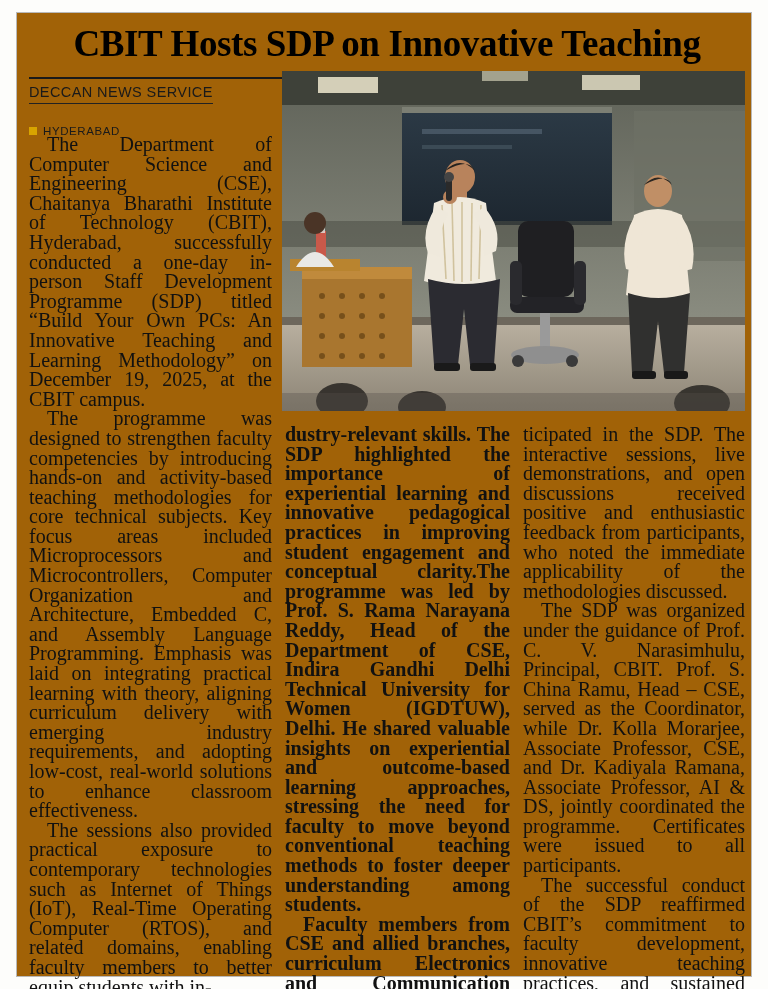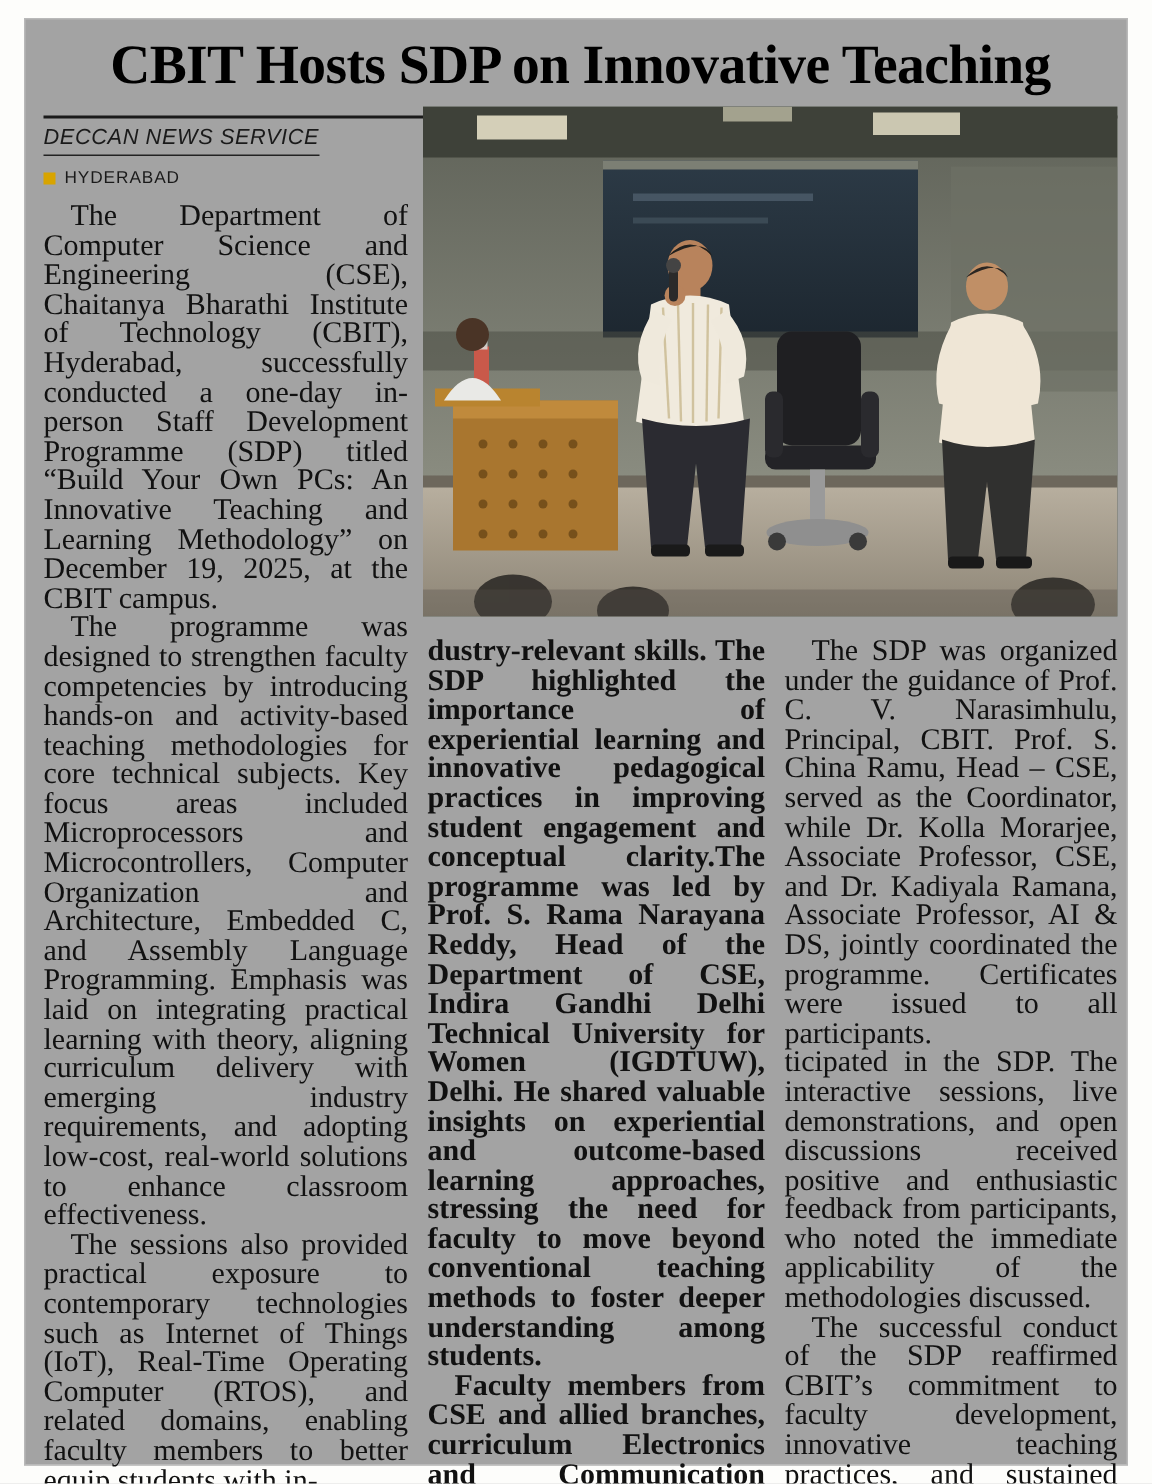--- a/index.html
+++ b/index.html
@@ -22,21 +22,21 @@
     height: 989px;
     background: #fdfdfb;
   }
   .frame {
     position: absolute;
     left: 16px;
     top: 12px;
     width: 736px;
     height: 965px;
     border: 1px solid #b9b9b9;
-    background: #a3a3a3;
+    background: #a16207;
     box-sizing: border-box;
   }
   .headline {
     position: absolute;
     left: 12px;
     top: 10px;
     width: 716px;
     font-family: "Liberation Serif", serif;
     font-weight: bold;
     font-size: 37px;
@@ -63,24 +63,23 @@
     width: 245px;
   }
   .byline .service {
     font-family: "Liberation Sans", sans-serif;
     font-size: 14.5px;
     letter-spacing: 0.4px;
     color: #1a1a1a;
     padding-bottom: 3px;
     border-bottom: 1.5px solid #222;
     display: inline-block;
-    font-style: italic;
   }
   .byline .cityrow {
-    margin-top: 9px;
+    margin-top: 21px;
     display: flex;
     align-items: center;
     gap: 6px;
   }
   .byline .bullet {
     width: 8px;
     height: 8px;
     background: #d8a400;
     display: inline-block;
   }
@@ -270,19 +269,19 @@
       <p>The programme was designed to strengthen faculty competencies by introducing hands-on and activity-based teaching methodologies for core technical subjects. Key focus areas included Microprocessors and Microcontrollers, Computer Organization and Architecture, Embedded C, and Assembly Language Programming. Emphasis was laid on integrating practical learning with theory, aligning curriculum delivery with emerging industry requirements, and adopting low-cost, real-world solutions to enhance classroom effectiveness.</p>
       <p>The sessions also provided practical exposure to contemporary technologies such as Internet of Things (IoT), Real-Time Operating Computer (RTOS), and related domains, enabling faculty members to better equip students with in-</p>
     </div>
 
     <div class="col" id="col2">
       <p style="text-indent:0">dustry-relevant skills. The SDP highlighted the importance of experiential learning and innovative pedagogical practices in improving student engagement and conceptual clarity.The programme was led by Prof. S. Rama Narayana Reddy, Head of the Department of CSE, Indira Gandhi Delhi Technical University for Women (IGDTUW), Delhi. He shared valuable insights on experiential and outcome-based learning approaches, stressing the need for faculty to move beyond conventional teaching methods to foster deeper understanding among students.</p>
       <p>Faculty members from CSE and allied branches, curriculum Electronics and Communication Engineering (ECE) and Electrical and Electronics Engineering (EEE), actively par-</p>
     </div>
 
     <div class="col" id="col3">
+      <p style="text-indent:0">ticipated in the SDP. The interactive sessions, live demonstrations, and open discussions received positive and enthusiastic feedback from participants, who noted the immediate applicability of the methodologies discussed.</p>
       <p>The SDP was organized under the guidance of Prof. C. V. Narasimhulu, Principal, CBIT. Prof. S. China Ramu, Head – CSE, served as the Coordinator, while Dr. Kolla Morarjee, Associate Professor, CSE, and Dr. Kadiyala Ramana, Associate Professor, AI &amp; DS, jointly coordinated the programme. Certificates were issued to all participants.</p>
-      <p style="text-indent:0">ticipated in the SDP. The interactive sessions, live demonstrations, and open discussions received positive and enthusiastic feedback from participants, who noted the immediate applicability of the methodologies discussed.</p>
       <p>The successful conduct of the SDP reaffirmed CBIT’s commitment to faculty development, innovative teaching practices, and sustained academic excellence.</p>
     </div>
 
   </div>
 </div>
 
 </body></html>

